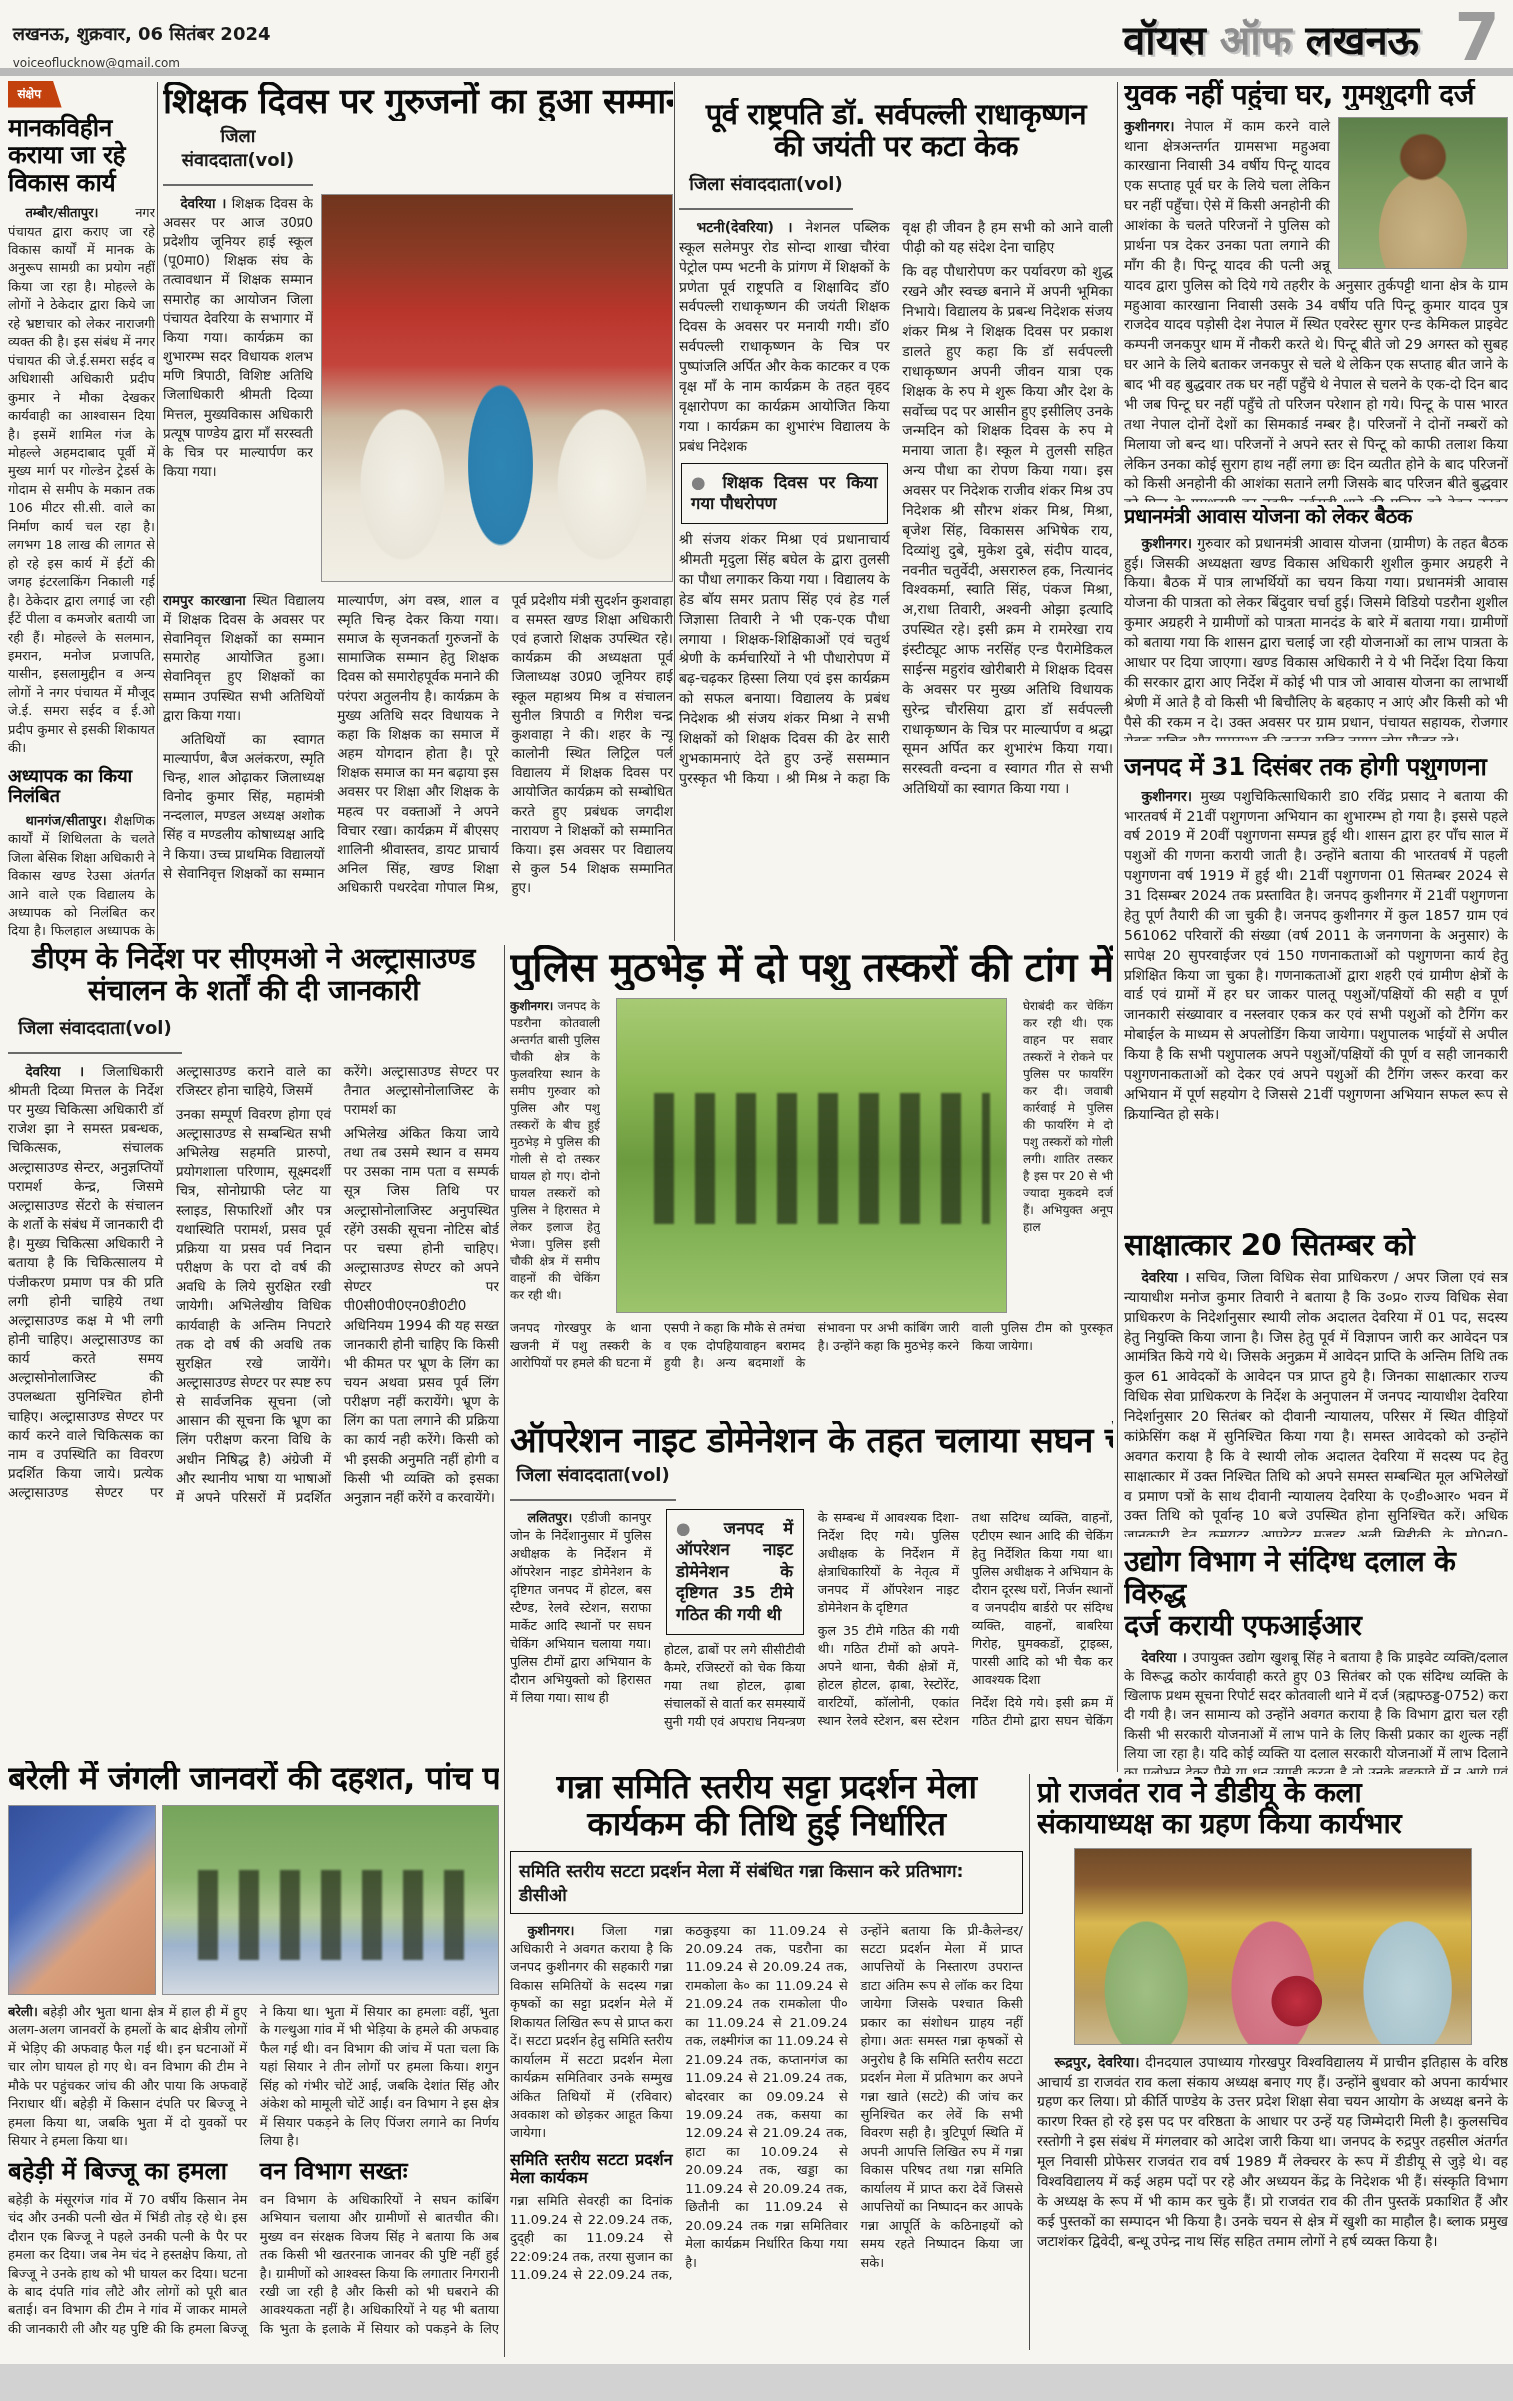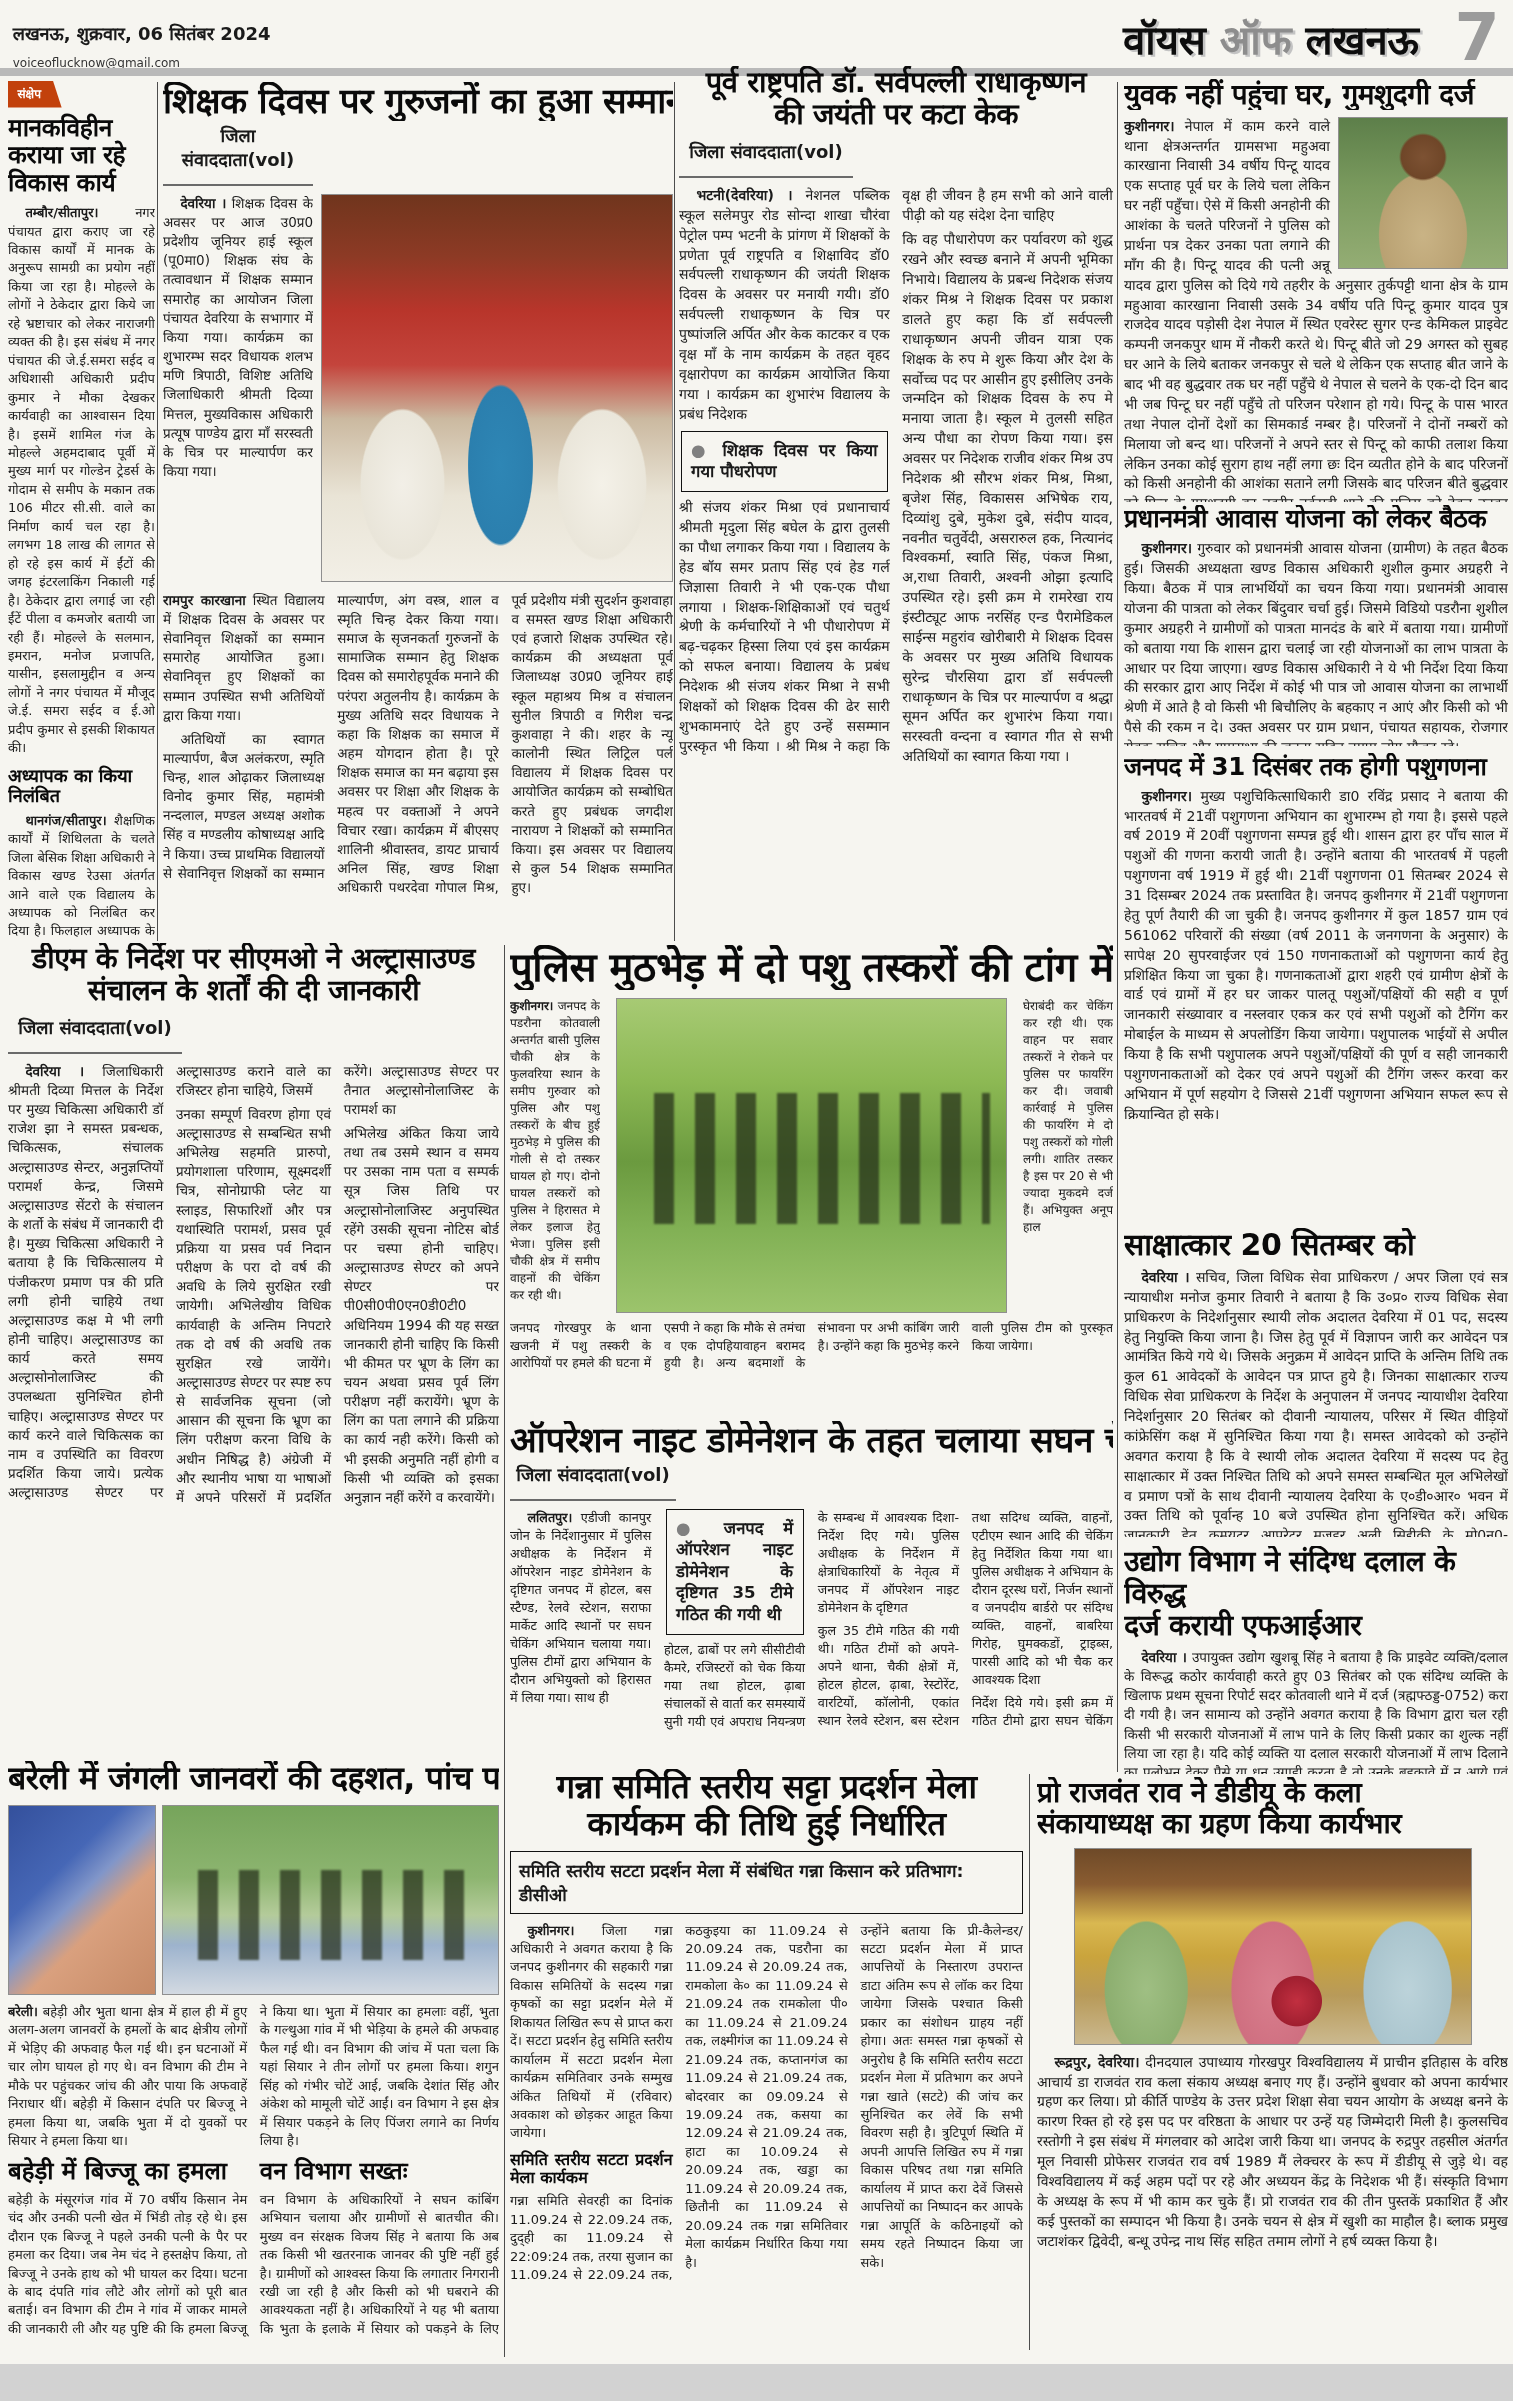--- a/index.html
+++ b/index.html
@@ -100,42 +100,42 @@
         <p><b class="lead">देवरिया ।</b> <span>शिक्षक दिवस के अवसर पर आज उ0प्र0 प्रदेशीय जूनियर हाई स्कूल (पू0मा0) शिक्षक संघ के तत्वावधान में शिक्षक सम्मान समारोह का आयोजन जिला पंचायत देवरिया के सभागार में किया गया। कार्यक्रम का शुभारम्भ सदर विधायक शलभ मणि त्रिपाठी, विशिष्ट अतिथि जिलाधिकारी श्रीमती दिव्या मित्तल, मुख्यविकास अधिकारी प्रत्यूष पाण्डेय द्वारा माँ सरस्वती के चित्र पर माल्यार्पण कर किया गया।</span></p>
       </div>
       <div class="photo ph-teacher" style="flex:1;height:386px;"></div>
     </div>
     <div class="bt cols3 clip" style="margin-top:8px;height:372px;font-size:13.5px;">
       <p class="ni"><b class="lead">रामपुर कारखाना</b> <span>स्थित विद्यालय में शिक्षक दिवस के अवसर पर सेवानिवृत्त शिक्षकों का सम्मान समारोह आयोजित हुआ। सेवानिवृत्त हुए शिक्षकों का सम्मान उपस्थित सभी अतिथियों द्वारा किया गया।</span></p>
       <p>अतिथियों का स्वागत माल्यार्पण, बैज अलंकरण, स्मृति चिन्ह, शाल ओढ़ाकर जिलाध्यक्ष विनोद कुमार सिंह, महामंत्री नन्दलाल, मण्डल अध्यक्ष अशोक सिंह व मण्डलीय कोषाध्यक्ष आदि ने किया। उच्च प्राथमिक विद्यालयों से सेवानिवृत्त शिक्षकों का सम्मान माल्यार्पण, अंग वस्त्र, शाल व स्मृति चिन्ह देकर किया गया। समाज के सृजनकर्ता गुरुजनों के सामाजिक सम्मान हेतु शिक्षक दिवस को समारोहपूर्वक मनाने की परंपरा अतुलनीय है। कार्यक्रम के मुख्य अतिथि सदर विधायक ने कहा कि शिक्षक का समाज में अहम योगदान होता है। पूरे शिक्षक समाज का मन बढ़ाया इस अवसर पर शिक्षा और शिक्षक के महत्व पर वक्ताओं ने अपने विचार रखा। कार्यक्रम में बीएसए शालिनी श्रीवास्तव, डायट प्राचार्य अनिल सिंह, खण्ड शिक्षा अधिकारी पथरदेवा गोपाल मिश्र, पूर्व प्रदेशीय मंत्री सुदर्शन कुशवाहा व समस्त खण्ड शिक्षा अधिकारी एवं हजारो शिक्षक उपस्थित रहे। कार्यक्रम की अध्यक्षता पूर्व जिलाध्यक्ष उ0प्र0 जूनियर हाई स्कूल महाश्रय मिश्र व संचालन सुनील त्रिपाठी व गिरीश चन्द्र कुशवाहा ने की। शहर के न्यू कालोनी स्थित लिट्रिल पर्ल विद्यालय में शिक्षक दिवस पर आयोजित कार्यक्रम को सम्बोधित करते हुए प्रबंधक जगदीश नारायण ने शिक्षकों को सम्मानित किया। इस अवसर पर विद्यालय से कुल 54 शिक्षक सम्मानित हुए।</p>
     </div>
   </div>
 
-  <div class="abs clip" style="left:679px;top:66px;width:434px;height:859px;">
+  <div class="abs clip" style="left:679px;top:98px;width:434px;height:859px;">
     <div class="hl center" style="font-size:29px;">पूर्व राष्ट्रपति डॉ. सर्वपल्ली राधाकृष्णन</div>
     <div class="hl center" style="font-size:29px;margin-bottom:8px;">की जयंती पर कटा केक</div>
     <div class="byline" style="width:174px;">जिला संवाददाता(vol)</div>
     <div class="bt cols2 clip" style="height:728px;font-size:14px;">
       <p><b class="lead">भटनी(देवरिया) ।</b> <span>नेशनल पब्लिक स्कूल सलेमपुर रोड सोन्दा शाखा चौरंवा पेट्रोल पम्प भटनी के प्रांगण में शिक्षकों के प्रणेता पूर्व राष्ट्रपति व शिक्षाविद डॉ0 सर्वपल्ली राधाकृष्णन की जयंती शिक्षक दिवस के अवसर पर मनायी गयी। डॉ0 सर्वपल्ली राधाकृष्णन के चित्र पर पुष्पांजलि अर्पित और केक काटकर व एक वृक्ष माँ के नाम कार्यक्रम के तहत वृहद वृक्षारोपण का कार्यक्रम आयोजित किया गया । कार्यक्रम का शुभारंभ विद्यालय के प्रबंध निदेशक</span></p>
       <div class="qbox">शिक्षक दिवस पर किया गया पौधरोपण</div>
       <p class="ni">श्री संजय शंकर मिश्रा एवं प्रधानाचार्य श्रीमती मृदुला सिंह बघेल के द्वारा तुलसी का पौधा लगाकर किया गया । विद्यालय के हेड बॉय समर प्रताप सिंह एवं हेड गर्ल जिज्ञासा तिवारी ने भी एक-एक पौधा लगाया । शिक्षक-शिक्षिकाओं एवं चतुर्थ श्रेणी के कर्मचारियों ने भी पौधारोपण में बढ़-चढ़कर हिस्सा लिया एवं इस कार्यक्रम को सफल बनाया। विद्यालय के प्रबंध निदेशक श्री संजय शंकर मिश्रा ने सभी शिक्षकों को शिक्षक दिवस की ढेर सारी शुभकामनाएं देते हुए उन्हें ससम्मान पुरस्कृत भी किया । श्री मिश्र ने कहा कि वृक्ष ही जीवन है हम सभी को आने वाली पीढ़ी को यह संदेश देना चाहिए</p>
       <p class="ni">कि वह पौधारोपण कर पर्यावरण को शुद्ध रखने और स्वच्छ बनाने में अपनी भूमिका निभाये। विद्यालय के प्रबन्ध निदेशक संजय शंकर मिश्र ने शिक्षक दिवस पर प्रकाश डालते हुए कहा कि डॉ सर्वपल्ली राधाकृष्णन अपनी जीवन यात्रा एक शिक्षक के रुप मे शुरू किया और देश के सर्वोच्च पद पर आसीन हुए इसीलिए उनके जन्मदिन को शिक्षक दिवस के रुप मे मनाया जाता है। स्कूल मे तुलसी सहित अन्य पौधा का रोपण किया गया। इस अवसर पर निदेशक राजीव शंकर मिश्र उप निदेशक श्री सौरभ शंकर मिश्र, मिश्रा, बृजेश सिंह, विकासस अभिषेक राय, दिव्यांशु दुबे, मुकेश दुबे, संदीप यादव, नवनीत चतुर्वेदी, असरारुल हक, नित्यानंद विश्वकर्मा, स्वाति सिंह, पंकज मिश्रा, अ,राधा तिवारी, अश्वनी ओझा इत्यादि उपस्थित रहे। इसी क्रम मे रामरेखा राय इंस्टीट्यूट आफ नरसिंह एन्ड पैरामेडिकल साईन्स महुरांव खोरीबारी मे शिक्षक दिवस के अवसर पर मुख्य अतिथि विधायक सुरेन्द्र चौरसिया द्वारा डॉ सर्वपल्ली राधाकृष्णन के चित्र पर माल्यार्पण व श्रद्धा सूमन अर्पित कर शुभारंभ किया गया। सरस्वती वन्दना व स्वागत गीत से सभी अतिथियों का स्वागत किया गया ।</p>
     </div>
   </div>
 
   <div class="abs clip" style="left:1124px;top:79px;width:384px;height:424px;">
     <div class="hl nowrap" style="font-size:28px;margin-bottom:6.3px;">युवक नहीं पहुंचा घर, गुमशुदगी दर्ज</div>
     <div class="bt clip" style="height:385px;font-size:14px;">
       <div class="photo ph-missing" style="float:right;width:168px;height:150px;margin:0 0 6.3px 8px;"></div>
       <p class="ni"><b class="lead">कुशीनगर।</b> <span>नेपाल में काम करने वाले थाना क्षेत्रअन्तर्गत ग्रामसभा महुअवा कारखाना निवासी 34 वर्षीय पिन्टू यादव एक सप्ताह पूर्व घर के लिये चला लेकिन घर नहीं पहुँचा। ऐसे में किसी अनहोनी की आशंका के चलते परिजनों ने पुलिस को प्रार्थना पत्र देकर उनका पता लगाने की माँग की है। पिन्टू यादव की पत्नी अन्नू यादव द्वारा पुलिस को दिये गये तहरीर के अनुसार तुर्कपट्टी थाना क्षेत्र के ग्राम महुआवा कारखाना निवासी उसके 34 वर्षीय पति पिन्टू कुमार यादव पुत्र राजदेव यादव पड़ोसी देश नेपाल में स्थित एवरेस्ट सुगर एन्ड केमिकल प्राइवेट कम्पनी जनकपुर धाम में नौकरी करते थे। पिन्टू बीते जो 29 अगस्त को सुबह घर आने के लिये बताकर जनकपुर से चले थे लेकिन एक सप्ताह बीत जाने के बाद भी वह बुद्धवार तक घर नहीं पहुँचे थे नेपाल से चलने के एक-दो दिन बाद भी जब पिन्टू घर नहीं पहुँचे तो परिजन परेशान हो गये। पिन्टू के पास भारत तथा नेपाल दोनों देशों का सिमकार्ड नम्बर है। परिजनों ने दोनों नम्बरों को मिलाया जो बन्द था। परिजनों ने अपने स्तर से पिन्टू को काफी तलाश किया लेकिन उनका कोई सुराग हाथ नहीं लगा छः दिन व्यतीत होने के बाद परिजनों को किसी अनहोनी की आशंका सताने लगी जिसके बाद परिजन बीते बुद्धवार को पिन्टू के गुमशुदगी का तहरीर तुर्कपट्टी थाने की पुलिस को देकर उनका पता लगाने की माँग किया। तुर्कपट्टी पुलिस गुमशुदगी का मुकदमा दर्ज कर कार्यवाही में जुटी है।</span></p>
     </div>
   </div>
 
   <div class="abs clip" style="left:1124px;top:505px;width:384px;height:247px;">
-    <div class="hl nowrap" style="font-size:25px;margin-bottom:6.3px;">प्रधानमंत्री आवास योजना को लेकर बैठक</div>
+    <div class="hl nowrap" style="font-size:20px;margin-bottom:6.3px;">प्रधानमंत्री आवास योजना को लेकर बैठक</div>
     <div class="bt clip" style="height:207px;font-size:14px;">
       <p><b class="lead">कुशीनगर।</b> <span>गुरुवार को प्रधानमंत्री आवास योजना (ग्रामीण) के तहत बैठक हुई। जिसकी अध्यक्षता खण्ड विकास अधिकारी शुशील कुमार अग्रहरी ने किया। बैठक में पात्र लाभर्थियों का चयन किया गया। प्रधानमंत्री आवास योजना की पात्रता को लेकर बिंदुवार चर्चा हुई। जिसमे विडियो पडरौना शुशील कुमार अग्रहरी ने ग्रामीणों को पात्रता मानदंड के बारे में बताया गया। ग्रामीणों को बताया गया कि शासन द्वारा चलाई जा रही योजनाओं का लाभ पात्रता के आधार पर दिया जाएगा। खण्ड विकास अधिकारी ने ये भी निर्देश दिया किया की सरकार द्वारा आए निर्देश में कोई भी पात्र जो आवास योजना का लाभार्थी श्रेणी में आते है वो किसी भी बिचौलिए के बहकाए न आएं और किसी को भी पैसे की रकम न दे। उक्त अवसर पर ग्राम प्रधान, पंचायत सहायक, रोजगार सेवक सचिव और ग्रामसभा की जनता सहित तमाम लोग मौजूद रहे।</span></p>
     </div>
   </div>
 
   <div class="abs clip" style="left:1124px;top:753px;width:384px;height:473px;">
     <div class="hl nowrap" style="font-size:24.5px;margin-bottom:6.3px;">जनपद में 31 दिसंबर तक होगी पशुगणना</div>
     <div class="bt clip" style="height:434px;font-size:14px;">
       <p><b class="lead">कुशीनगर।</b> <span>मुख्य पशुचिकित्साधिकारी डा0 रविंद्र प्रसाद ने बताया की भारतवर्ष में 21वीं पशुगणना अभियान का शुभारम्भ हो गया है। इससे पहले वर्ष 2019 में 20वीं पशुगणना सम्पन्न हुई थी। शासन द्वारा हर पाँच साल में पशुओं की गणना करायी जाती है। उन्होंने बताया की भारतवर्ष में पहली पशुगणना वर्ष 1919 में हुई थी। 21वीं पशुगणना 01 सितम्बर 2024 से 31 दिसम्बर 2024 तक प्रस्तावित है। जनपद कुशीनगर में 21वीं पशुगणना हेतु पूर्ण तैयारी की जा चुकी है। जनपद कुशीनगर में कुल 1857 ग्राम एवं 561062 परिवारों की संख्या (वर्ष 2011 के जनगणना के अनुसार) के सापेक्ष 20 सुपरवाईजर एवं 150 गणनाकताओं को पशुगणना कार्य हेतु प्रशिक्षित किया जा चुका है। गणनाकताओं द्वारा शहरी एवं ग्रामीण क्षेत्रों के वार्ड एवं ग्रामों में हर घर जाकर पालतू पशुओं/पक्षियों की सही व पूर्ण जानकारी संख्यावार व नस्लवार एकत्र कर एवं सभी पशुओं को टैगिंग कर मोबाईल के माध्यम से अपलोडिंग किया जायेगा। पशुपालक भाईयों से अपील किया है कि सभी पशुपालक अपने पशुओं/पक्षियों की पूर्ण व सही जानकारी पशुगणनाकताओं को देकर एवं अपने पशुओं की टैगिंग जरूर करवा कर अभियान में पूर्ण सहयोग दे जिससे 21वीं पशुगणना अभियान सफल रूप से क्रियान्वित हो सके।</span></p>
     </div>

